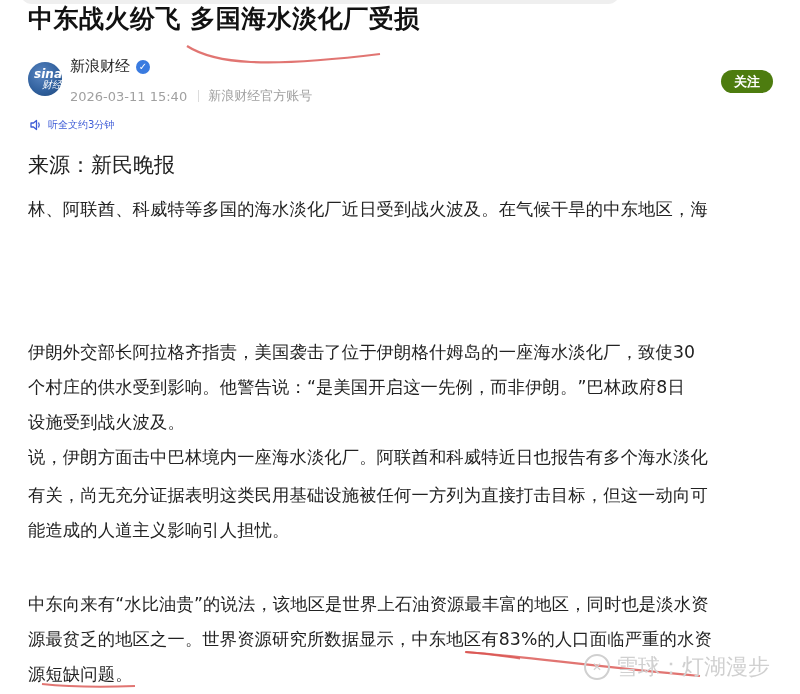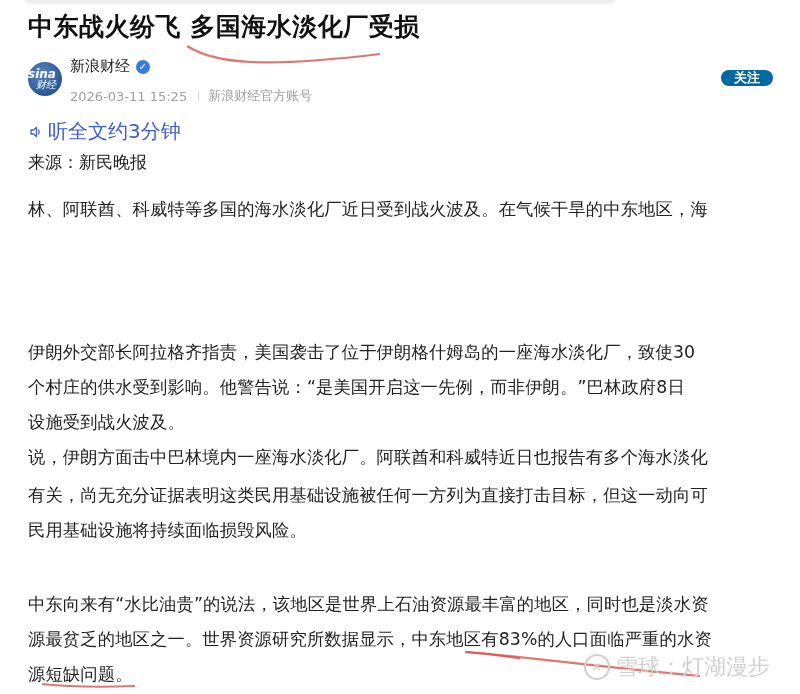--- a/index.html
+++ b/index.html
@@ -7,57 +7,57 @@
     width: 800px; height: 694px; overflow: hidden; position: relative;
     background: #ffffff;
     font-family: "DejaVu Sans", "Liberation Sans", sans-serif;
     color: #222222;
   }
   .top-bar {
     position: absolute; left: 20px; top: -14px; width: 600px; height: 18px;
     background: #efefef; border-radius: 0 0 12px 12px;
   }
   .title {
-    position: absolute; left: 28px; top: 10px;
+    position: absolute; left: 28px; top: 2px;
     font-size: 25px; font-weight: bold; color: #111; letter-spacing: 0.5px;
     white-space: nowrap;
   }
   .avatar {
     position: absolute; left: 28px; top: 62px; width: 34px; height: 34px;
     border-radius: 50%;
     background: radial-gradient(circle at 40% 35%, #5a86c2 0%, #2f5f9c 60%, #1f4677 100%);
     color: #fff; font-size: 12px; font-weight: bold; font-style: italic;
-    display: flex; align-items: center; justify-content: flex-start; line-height: 1;
+    display: flex; align-items: center; justify-content: flex-end; line-height: 1;
   }
   .avatar .sub { font-size: 10px; font-weight: normal; display:block; text-align:right; }
   .author {
     position: absolute; left: 70px; top: 57px; font-size: 15px; color: #222;
     display: flex; align-items: center; gap: 6px; white-space: nowrap;
   }
   .verified {
     width: 14px; height: 14px; border-radius: 50%; background: #3a7be0;
     color: #fff; font-size: 10px; display: inline-flex; align-items: center; justify-content: center;
     font-weight: bold;
   }
   .meta {
     position: absolute; left: 70px; top: 87px; font-size: 13px; color: #a0a0a0;
     display: flex; align-items: center; white-space: nowrap;
   }
   .meta .sep { width: 1px; height: 12px; background: #dcdcdc; margin: 0 9px 0 11px; }
   .follow {
-    position: absolute; left: 721px; top: 70px; width: 52px; height: 16px;
-    border-radius: 13px; background: #0369a1; color: #fff; font-size: 13px; font-weight: bold;
+    position: absolute; left: 721px; top: 70px; width: 52px; height: 23px;
+    border-radius: 13px; background: #4d7c0f; color: #fff; font-size: 13px; font-weight: bold;
     display: flex; align-items: center; justify-content: center; border: none;
   }
   .listen {
-    position: absolute; left: 29px; top: 118px; font-size: 20px; color: #3d5bd6;
+    position: absolute; left: 29px; top: 118px; font-size: 10px; color: #3d5bd6;
     display: flex; align-items: center; gap: 5px; white-space: nowrap;
   }
   .source {
-    position: absolute; left: 28px; top: 151px; font-size: 17px; color: #222; white-space: nowrap;
+    position: absolute; left: 28px; top: 151px; font-size: 21px; color: #222; white-space: nowrap;
   }
   .para {
     position: absolute; left: 28px; width: 750px;
     font-size: 17.3px; line-height: 35px; color: #222; letter-spacing: 0.15px;
   }
   .para .line { display: block; white-space: nowrap; height: 35px; }
   .under-title {
     position: absolute; left: 185px; top: 42px; width: 200px; height: 30px;
   }
   .under-bottom { position: absolute; left: 40px; top: 650px; width: 480px; height: 40px; }
@@ -87,21 +87,21 @@
     <span class="sub">财经</span>
   </span>
 </div>
 
 <div class="author">
   <span>新浪财经</span>
   <span class="verified">✓</span>
 </div>
 
 <div class="meta">
-  <span>2026-03-11 15:25</span>
+  <span>2026-03-11 15:40</span>
   <span class="sep"></span>
   <span>新浪财经官方账号</span>
 </div>
 
 <button class="follow">关注</button>
 
 <div class="listen">
   <svg width="14" height="14" viewBox="0 0 14 14">
     <path d="M2 5 H4.5 L7.5 2.5 V11.5 L4.5 9 H2 Z" fill="none" stroke="#3d5bd6" stroke-width="1.3" stroke-linejoin="round"></path>
     <path d="M9.5 4.5 Q11 7 9.5 9.5" fill="none" stroke="#3d5bd6" stroke-width="1.3"></path>
@@ -117,21 +117,21 @@
 
 <div class="para" style="top:335px">
   <span class="line">伊朗外交部长阿拉格齐指责，美国袭击了位于伊朗格什姆岛的一座海水淡化厂，致使30</span>
   <span class="line">个村庄的供水受到影响。他警告说：“是美国开启这一先例，而非伊朗。”巴林政府8日</span>
   <span class="line">设施受到战火波及。</span>
   <span class="line">说，伊朗方面击中巴林境内一座海水淡化厂。阿联酋和科威特近日也报告有多个海水淡化</span>
 </div>
 
 <div class="para" style="top:478px">
   <span class="line">有关，尚无充分证据表明这类民用基础设施被任何一方列为直接打击目标，但这一动向可</span>
-  <span class="line">民用基础设施将持续面临损毁风险。</span>
+  <span class="line">能造成的人道主义影响引人担忧。</span>
 </div>
 
 <div class="para" style="top:587px">
   <span class="line">中东向来有“水比油贵”的说法，该地区是世界上石油资源最丰富的地区，同时也是淡水资</span>
   <span class="line">源最贫乏的地区之一。世界资源研究所数据显示，中东地区有83%的人口面临严重的水资</span>
   <span class="line">源短缺问题。</span>
 </div>
 
 <svg class="under-bottom" viewBox="0 0 480 40">
   <path d="M2 34 Q 40 38, 95 36" stroke="#d9534f" stroke-width="2" fill="none" opacity="0.8"></path>

